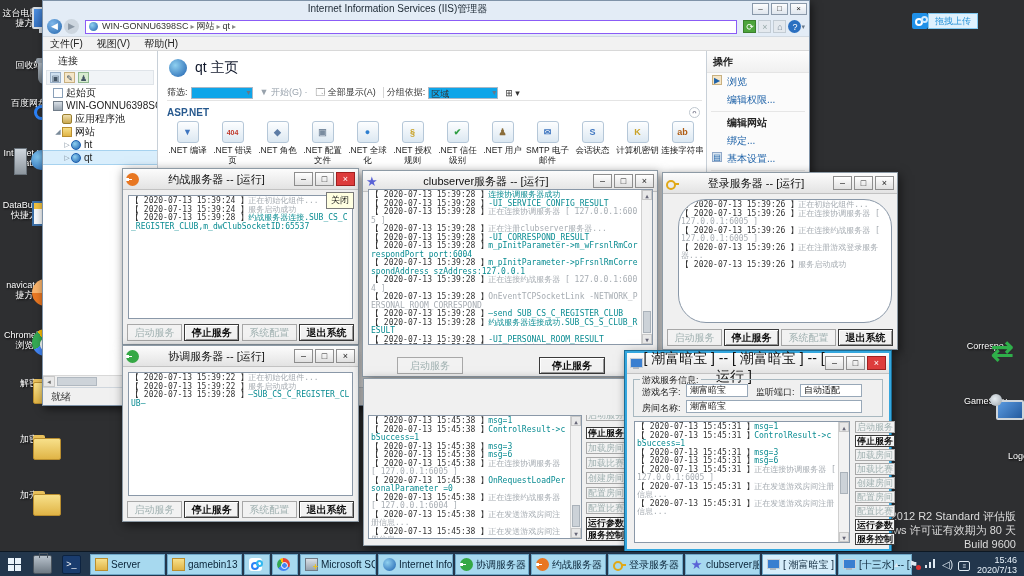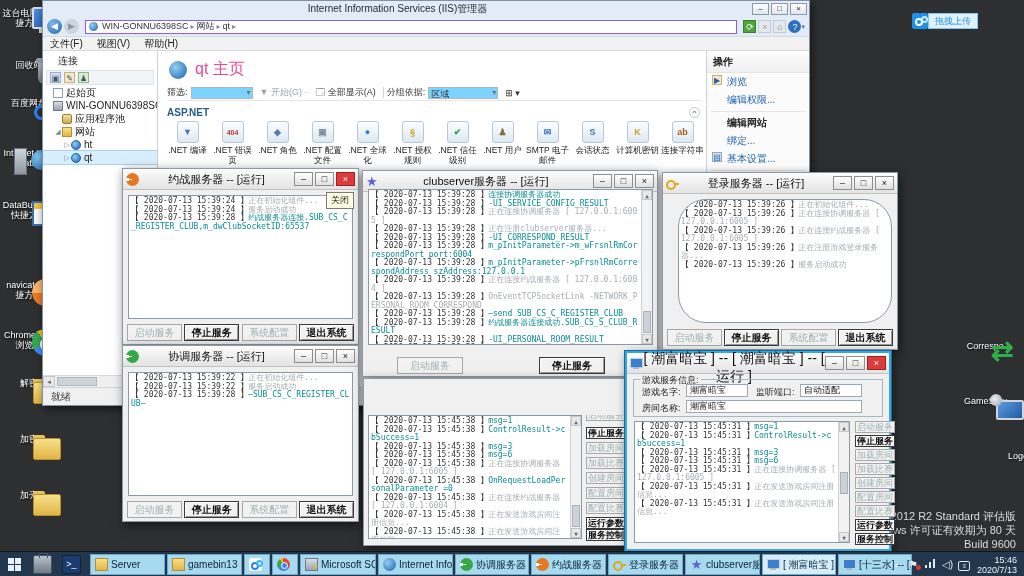--- a/index.html
+++ b/index.html
@@ -91,24 +91,24 @@
   .tree-row .tic { width:10px; height:10px; margin-right:3px; flex:none; }
   .tree-row.sel { background:#d9eefc; outline:1px solid #a6d2ef; }
   .ti-page { background:#fff; border:1px solid #8aa0b8; }
   .ti-server { background:linear-gradient(#d8dfe6,#98a4b0); border:1px solid #707c88; }
   .ti-pool { background:linear-gradient(#f0e0b0,#caa84e); border:1px solid #9a7f30; border-radius:2px; }
   .ti-sites { background:linear-gradient(#f7e08a,#e0b446); border:1px solid #b98e2f; }
   .ti-site { border-radius:50%; background:radial-gradient(circle at 35% 35%,#8fd0f0,#1d5fae); border:1px solid #1d5fae; }
   .pane-main { position:absolute; left:118px; top:0; width:545px; bottom:0; background:#fff; overflow:hidden; }
   .main-title { position:absolute; left:8px; top:8px; display:flex; align-items:center; }
   .big-globe { width:18px; height:18px; border-radius:50%; background:radial-gradient(circle at 35% 35%,#8fd0f0,#1d5fae); margin-right:8px; }
-  .main-title .t { font-size:16px; color:#ec4899; }
+  .main-title .t { font-size:14px; color:#0f172a; }
   .filterbar { position:absolute; left:6px; top:36px; right:4px; height:14px; display:flex; align-items:center;
       font-size:9px; color:#333; border-bottom:1px solid #e4e4e4; padding-bottom:2px; }
-  .filterbar .cmb { width:62px; height:12px; background:#7dd3fc; border:1px solid #aab8c6; margin:0 3px; position:relative; }
+  .filterbar .cmb { width:62px; height:12px; background:#0ea5e9; border:1px solid #aab8c6; margin:0 3px; position:relative; }
   .filterbar .cmb::after { content:"▾"; position:absolute; right:1px; top:0; font-size:8px; color:#678; }
   .filterbar .ditem { color:#98a2ac; margin:0 4px; }
   .filterbar .item { color:#333; margin:0 4px; }
   .filterbar .vr { width:1px; height:11px; background:#d4d4d4; margin:0 3px; }
   .sec-hd { position:absolute; left:6px; top:56px; right:6px; height:12px; font-size:10px; font-weight:bold; color:#27598e; }
   .sec-hd::after { content:""; position:absolute; left:0; right:14px; top:6px; height:1px; background:#dcdcdc; z-index:-1; }
   .sec-hd .bg { background:#fff; padding-right:6px; position:relative; }
   .sec-col { position:absolute; right:0; top:0; width:11px; height:11px; border:1px solid #c0c8d0; border-radius:50%;
       font-size:7px; line-height:10px; text-align:center; color:#889; background:#fff; }
   .featgrid { position:absolute; left:4px; top:70px; width:540px; display:flex; }

